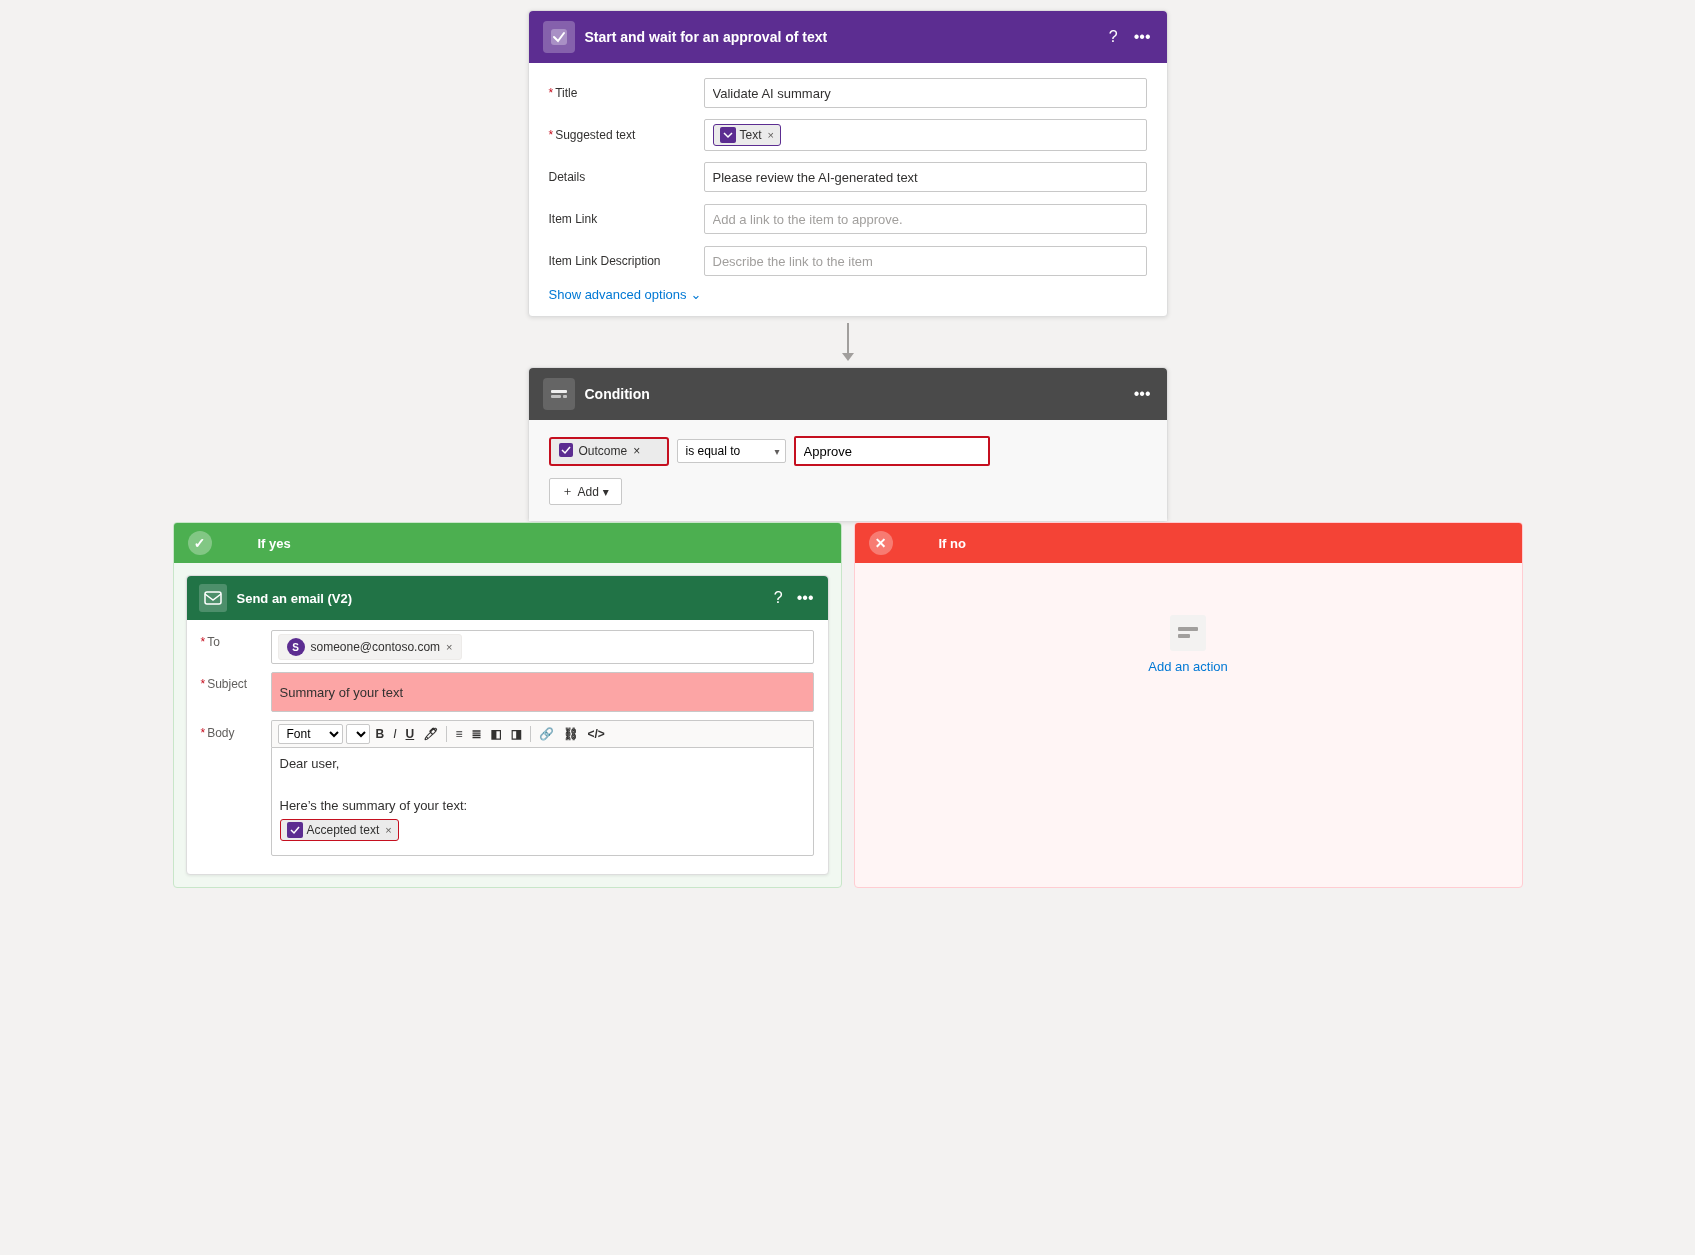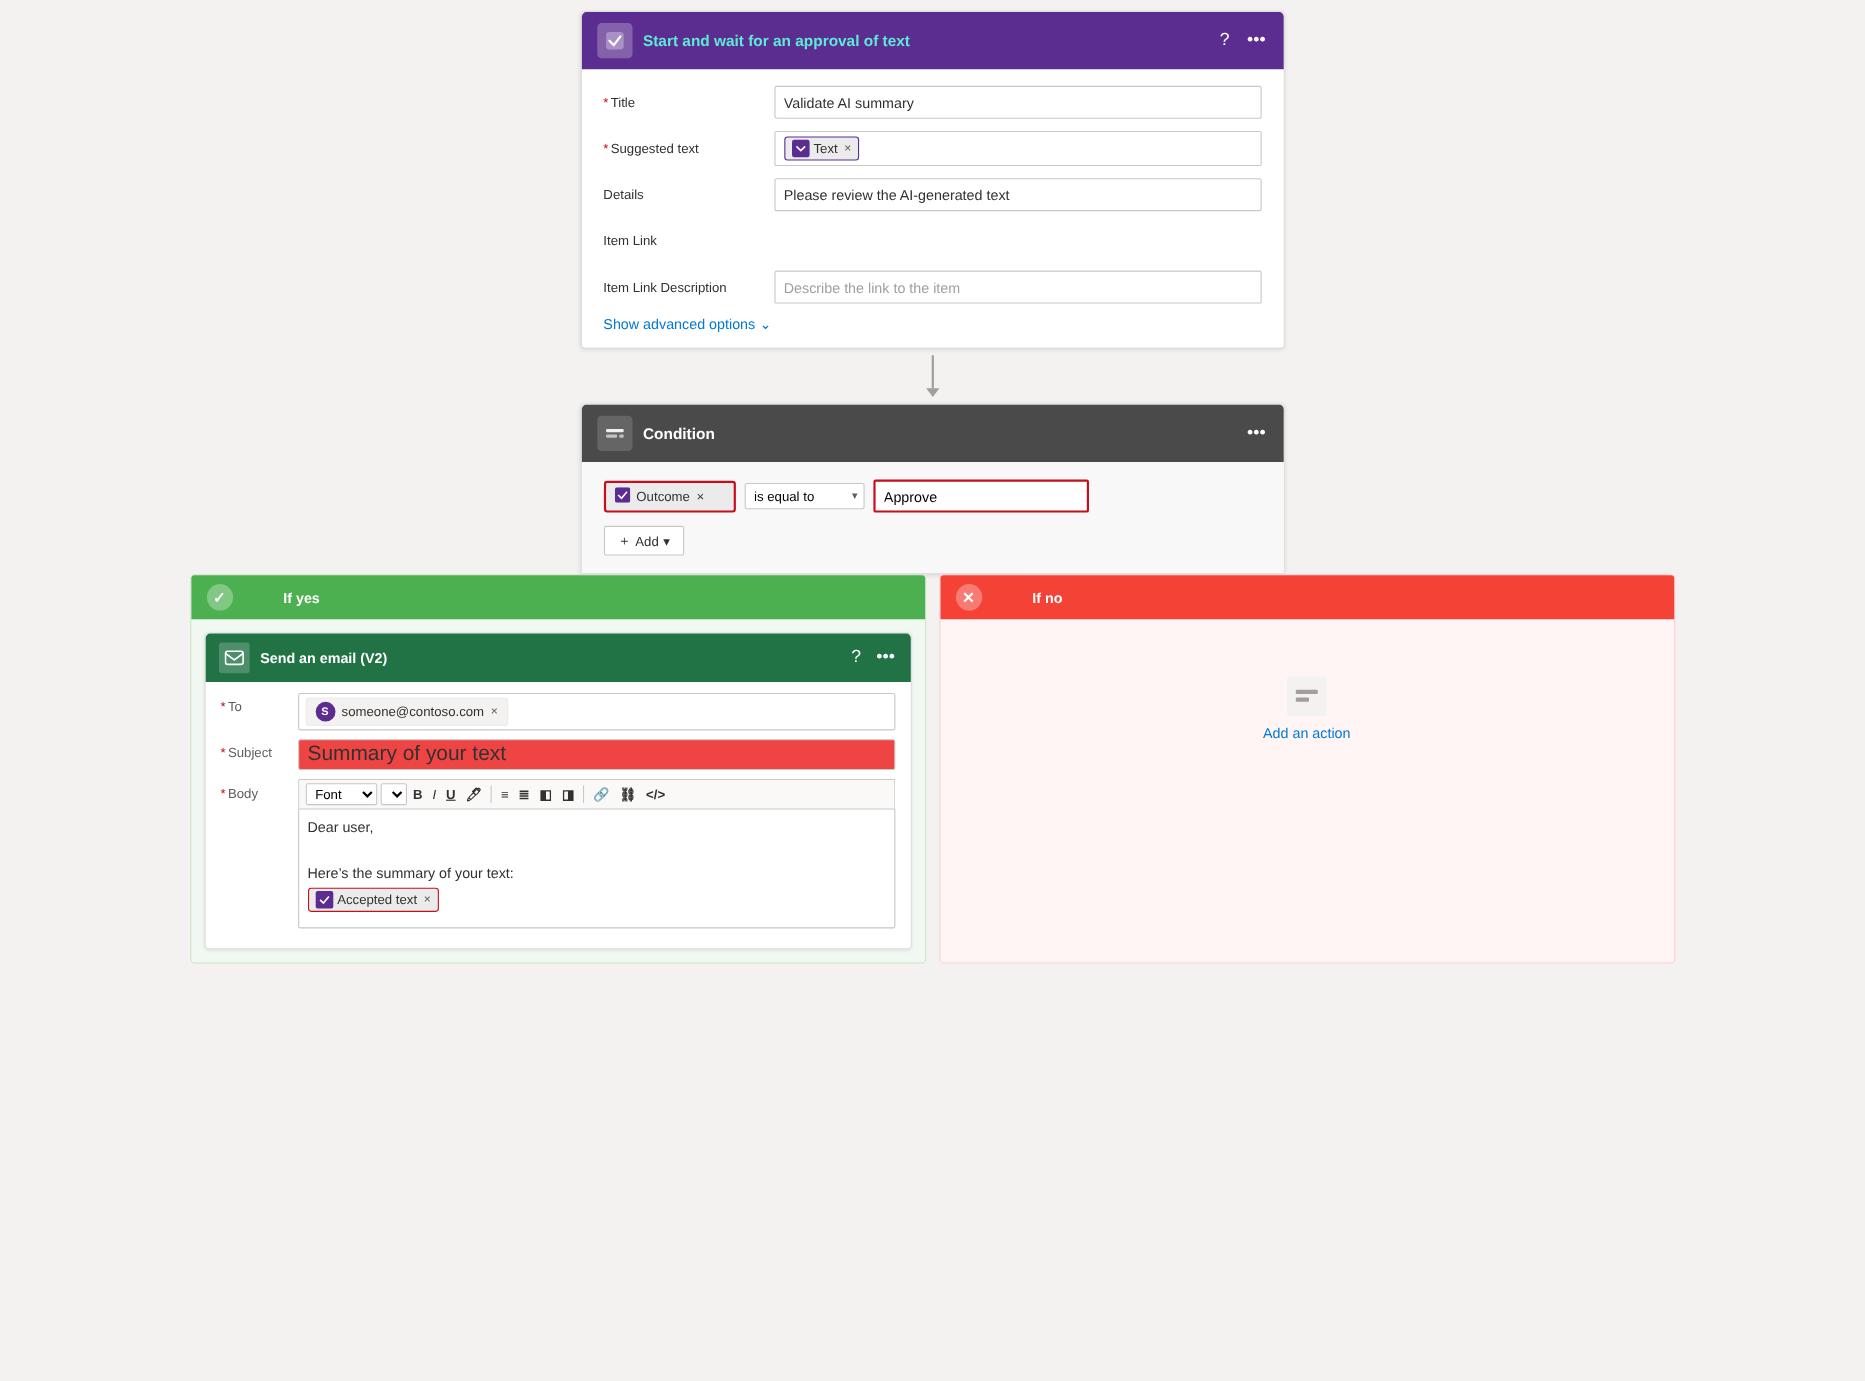--- a/index.html
+++ b/index.html
@@ -39,21 +39,21 @@
     .card-header-icon {
       width: 32px; height: 32px;
       background: rgba(255,255,255,0.25);
       border-radius: 4px;
       display: flex; align-items: center; justify-content: center;
       color: #fff; font-size: 16px;
       flex-shrink: 0;
     }
     .card-header-title {
       flex: 1;
-      color: #5eead4;
+      color: #ffffff;
       font-size: 14px;
       font-weight: 600;
     }
     .card-header-actions {
       display: flex; gap: 12px; align-items: center;
     }
     .icon-btn {
       background: none; border: none; cursor: pointer;
       color: #fff; font-size: 16px; padding: 2px;
     }
@@ -326,22 +326,22 @@
       border-radius: 3px; padding: 3px 8px; font-size: 12px;
     }
     .recipient-avatar {
       width: 18px; height: 18px; background: #5c2d91; border-radius: 50%;
       display: flex; align-items: center; justify-content: center;
       color: #fff; font-size: 10px; font-weight: bold;
     }
 
     .email-text-input {
       width: 100%; border: 1px solid #c8c8c8; border-radius: 2px;
-      padding: 4px 8px; font-size: 19px; color: #323130;
-      background: #ef4444; height: 28px;
+      padding: 4px 8px; font-size: 13px; color: #323130;
+      background: #fca5a5; height: 40px;
     }
 
     
     .rte-toolbar {
       display: flex; align-items: center; gap: 3px;
       border: 1px solid #c8c8c8; border-bottom: none;
       padding: 3px 6px; background: #faf9f8; border-radius: 2px 2px 0 0;
     }
     .rte-font-select {
       border: 1px solid #c8c8c8; border-radius: 2px; padding: 1px 4px;
@@ -433,20 +433,21 @@
       </div>
 
 
       <div class="field-row">
         <div class="field-label">Details</div>
         <input type="text" class="field-input" value="Please review the AI-generated text" style="">
       </div>
 
       <div class="field-row">
         <div class="field-label">Item Link</div>
+        <input type="text" class="field-input" placeholder="Add a link to the item to approve." style="">
       </div>
 
       <div class="field-row">
         <div class="field-label">Item Link Description</div>
         <input type="text" class="field-input" placeholder="Describe the link to the item" style="">
       </div>
 
       <button class="show-advanced">
         <span>Show advanced options</span>
         <span>⌄</span>

